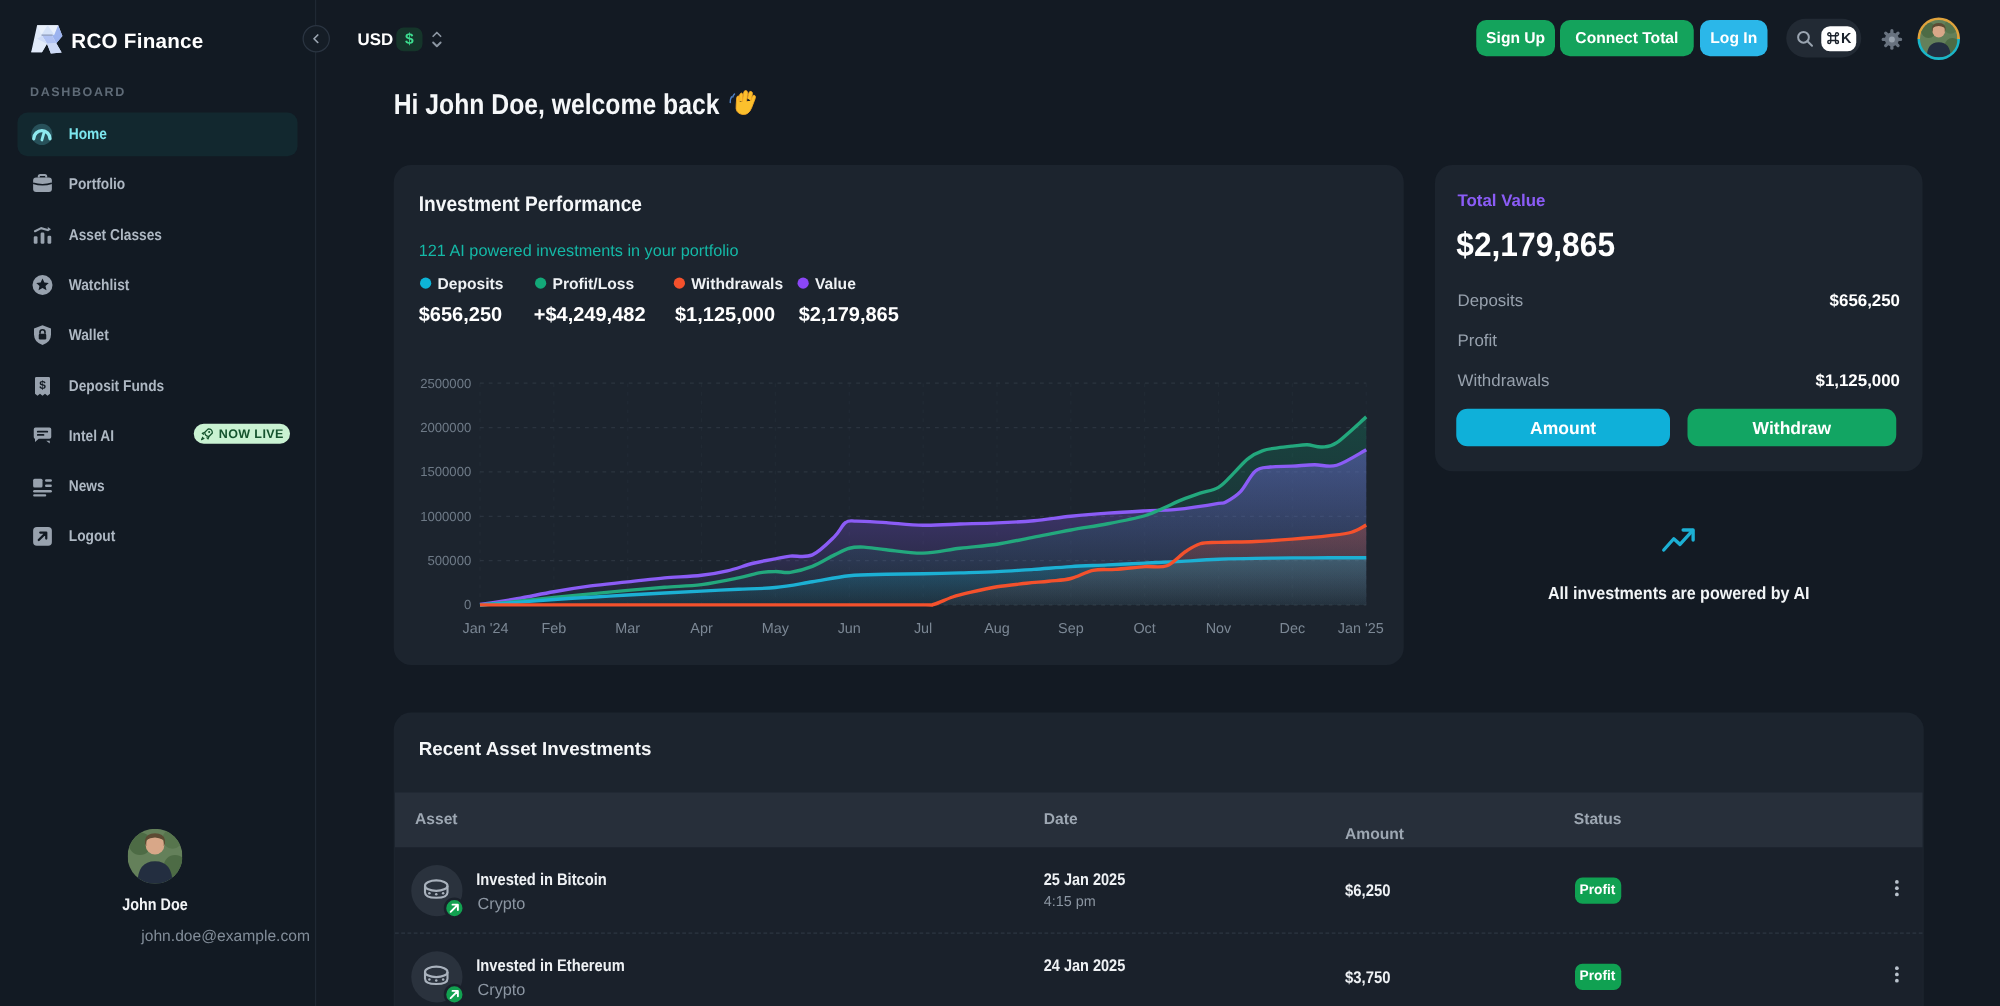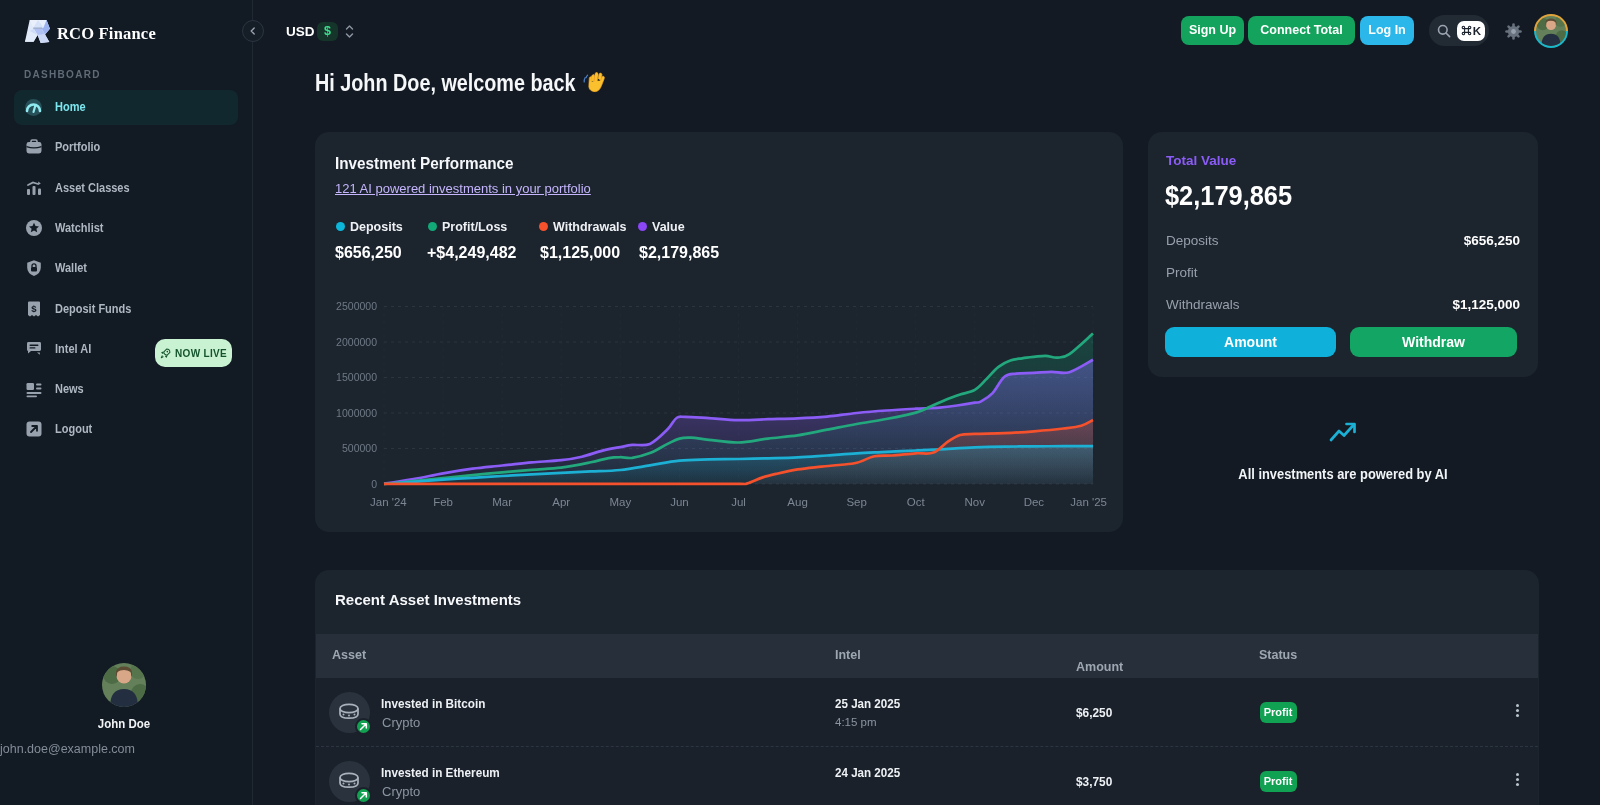--- a/index.html
+++ b/index.html
@@ -15,21 +15,21 @@
   <polygon points="12,1.2 31,1.2 34.8,11 29.3,17.4 34.1,25.8 24.4,26.8 20.9,17.9 16.4,25.6 6.7,25.6" fill="#dfe9f9"></polygon>
   <polygon points="12,1.2 31,1.2 27.5,9.8 16,9.8" fill="#e9f0fb"></polygon>
   <polygon points="21.5,1.2 27.5,9.8 16,9.8" fill="#d5e2f8"></polygon>
   <polygon points="31,1.2 34.8,11 29.3,17.4 25.5,10.5 27.5,9.8" fill="#9cb3ef"></polygon>
   <polygon points="25.5,10.8 29.3,17.4 20.9,17.9 16.5,10.8" fill="#b0c2f3"></polygon>
   <polygon points="20.9,17.9 29.3,17.4 34.1,25.8 24.4,26.8" fill="#ccd9f6"></polygon>
   <polygon points="16.5,10.8 20.9,17.9 16.4,25.6 6.7,25.6 12,13.5" fill="#e2ebfa"></polygon>
   <polygon points="16.5,10.8 20.9,17.9 12,13.5" fill="#cfdcf7"></polygon>
   <line x1="16" y1="10.2" x2="26" y2="10.2" stroke="#8796b8" stroke-width="1.1"></line>
 </svg>
-<div class="abs b" style="left:57px;top:24px;font-size:16.5px;color:#fff;letter-spacing:.2px;font-family:Liberation Serif, serif;">RCO Finance</div>
+<div class="abs b" style="left:57px;top:24px;font-size:16.5px;color:#fff;letter-spacing:.2px;">RCO Finance</div>
 <div class="abs b" style="left:24px;top:69px;font-size:10px;letter-spacing:1.3px;color:#5f6b77;">DASHBOARD</div>
 <div class="abs" style="left:14px;top:90px;width:224px;height:35px;background:#12282f;border-radius:8px;"></div>
     <div class="abs" style="left:25px;top:99px;width:17px;height:17px;border-radius:50%;background:#275059;display:flex;align-items:center;justify-content:center;">
       <svg width="17" height="17" viewBox="0 0 17 17">
         <path d="M2 12 A6.5 6.5 0 1 1 15 12" fill="none" stroke="#8fe9ef" stroke-width="2.6" stroke-linecap="round"></path>
         <path d="M8.5 13 L10.5 6" stroke="#8fe9ef" stroke-width="2.2" stroke-linecap="round"></path>
       </svg>
     </div>
     <div class="abs b" style="left:55px;top:100px;font-size:12.5px;color:#7ce6ee;transform:scaleX(.88);transform-origin:0 0;">Home</div>
     <div class="abs" style="left:25px;top:138px;width:18px;height:18px;"><svg width="18" height="18" viewBox="0 0 18 18">
@@ -62,21 +62,21 @@
         <text x="9" y="11.5" font-size="9.5" font-weight="bold" fill="#121a23" text-anchor="middle" font-family="Liberation Sans">$</text>
       </svg></div>
     <div class="abs" style="left:55px;top:302px;font-size:12.5px;font-weight:700;color:#aeb8c3;transform:scaleX(.88);transform-origin:0 0;">Deposit Funds</div>
     <div class="abs" style="left:25px;top:340px;width:18px;height:18px;"><svg width="18" height="18" viewBox="0 0 18 18">
         <path d="M2 3.4 Q2 2 3.4 2 H14.6 Q16 2 16 3.4 V9.6 Q16 11 14.6 11 H6 L3 13.5 L3 11 Q2 11 2 9.6 Z" fill="#98a2ae"></path>
         <path d="M12 12.5 L14.8 14.8 V12.5" fill="#98a2ae"></path>
         <rect x="4.5" y="4.6" width="9" height="1.4" rx=".7" fill="#121a23"></rect>
         <rect x="4.5" y="7.2" width="6" height="1.4" rx=".7" fill="#121a23"></rect>
       </svg></div>
     <div class="abs" style="left:55px;top:342px;font-size:12.5px;font-weight:700;color:#aeb8c3;transform:scaleX(.88);transform-origin:0 0;">Intel AI</div>
-    <div class="abs" style="left:155px;top:339px;width:77px;height:28px;background:#c9f2d2;border-radius:10px;display:flex;align-items:center;justify-content:center;gap:4px;">
+    <div class="abs" style="left:155px;top:339px;width:77px;height:16px;background:#c9f2d2;border-radius:10px;display:flex;align-items:center;justify-content:center;gap:4px;">
       <svg width="11" height="11" viewBox="0 0 12 12">
         <path d="M7.2 1.2 Q10.8 1.2 10.8 4.8 L7.8 7.8 Q4.2 7.8 4.2 4.2 Z M4.2 4.2 L2 5 L3.4 6.2 M7.8 7.8 L7 10 L5.8 8.6 M2.6 8.2 L1.4 10.6 L3.8 9.4" fill="none" stroke="#14532d" stroke-width="1.1" stroke-linejoin="round"></path>
         <circle cx="8" cy="4" r=".9" fill="#14532d"></circle>
       </svg>
       <span class="b" style="font-size:10px;color:#14532d;letter-spacing:.3px;">NOW LIVE</span>
     </div>
     <div class="abs" style="left:25px;top:380px;width:18px;height:18px;"><svg width="18" height="18" viewBox="0 0 18 18">
         <rect x="1.5" y="3" width="7.5" height="7" rx="1.2" fill="#98a2ae"></rect>
         <rect x="11" y="3.4" width="5.5" height="2" rx="1" fill="#98a2ae"></rect>
         <rect x="11" y="7.6" width="5.5" height="2" rx="1" fill="#98a2ae"></rect>
@@ -94,21 +94,21 @@
         <rect width="44" height="44" fill="#64805a"></rect>
         <circle cx="10" cy="12" r="9" fill="#4d6b45"></circle>
         <circle cx="36" cy="8" r="8" fill="#57754d"></circle>
         <circle cx="38" cy="30" r="9" fill="#4d6b45"></circle>
         <circle cx="22" cy="13" r="7.5" fill="#d8a788"></circle>
         <path d="M14 9 Q15 3.5 22 3.5 Q29 3.5 30 9 Q30.5 12 29 14 L29 9 Q25 7 22 7 Q18 7 15 9 L15 14 Q13.5 12 14 9 Z" fill="#5d4b33"></path>
         <path d="M8 44 Q8 26 22 26 Q36 26 36 44 Z" fill="#232e40"></path>
       </svg>
 </div>
 <div class="abs b" style="left:0;top:716px;width:248px;text-align:center;font-size:13.5px;color:#f2f4f6;transform:scaleX(.85);transform-origin:124px 0;">John Doe</div>
-<div class="abs" style="left:0;top:742px;width:248px;text-align:left;font-size:12.5px;color:#828d99;">john.doe@example.com</div>
+<div class="abs" style="left:0;top:742px;width:248px;text-align:right;font-size:12.5px;color:#828d99;">john.doe@example.com</div>
 <div class="abs" style="left:242px;top:20px;width:22px;height:22px;border-radius:50%;background:#151d26;border:1px solid #2b3542;z-index:5;display:flex;align-items:center;justify-content:center;">
   <svg width="8" height="8" viewBox="0 0 8 8">
         <path d="M5.2 1 L2.2 4 L5.2 7" fill="none" stroke="#9aa4b0" stroke-width="1.4" stroke-linecap="round" stroke-linejoin="round"></path>
       </svg>
 </div>
 
 <div class="abs b" style="left:286px;top:24px;font-size:13.5px;color:#fff;">USD</div>
 <div class="abs b" style="left:317px;top:22px;width:21px;height:19px;background:#15352a;border-radius:6px;text-align:center;line-height:19px;font-size:12.5px;color:#3ddc8f;">$</div>
 <svg class="abs" style="left:345px;top:23px;" width="9" height="17" viewBox="0 0 9 17">
       <path d="M1.5 6 L4.5 3 L7.5 6" fill="none" stroke="#8b95a1" stroke-width="1.4" stroke-linecap="round" stroke-linejoin="round"></path>
@@ -154,21 +154,21 @@
 <svg class="abs" style="left:582px;top:70px;" width="26" height="26" viewBox="0 0 26 26">
       <path d="M3.2 7.5 Q2 9.5 2.2 12" fill="none" stroke="#4d7fc4" stroke-width="1.2" stroke-linecap="round"></path>
       <path d="M5.6 5.2 Q4.6 6.2 4.2 7.6" fill="none" stroke="#4d7fc4" stroke-width="1.2" stroke-linecap="round"></path>
       <g transform="rotate(18 13 13)">
         <path d="M8 12 Q7 6 8.6 5.4 Q10 5 10.6 8 L11.5 12 M11.5 12 L10.2 4.4 Q10 2.6 11.6 2.4 Q13 2.3 13.5 4.6 L14.6 11 M14.6 8 L14.2 3.4 Q14.2 1.6 15.8 1.8 Q17.2 2 17.3 4.2 L17.6 9 M17.6 9 L17.8 5.2 Q18 3.6 19.4 4 Q20.6 4.4 20.4 6.6 L20 14 Q19.6 21 14 21.6 Q8.6 22 7.6 16 L6.2 10.4 Q5.8 8.6 7.2 8.4 Q8.4 8.4 8.8 10.2 L9.4 12.6" fill="#fbc02d" stroke="#f9a825" stroke-width=".6"></path>
       </g>
     </svg>
 
 <div class="card" style="left:315px;top:132px;width:808px;height:400px;"></div>
 <div class="abs b" style="left:335px;top:154px;font-size:17px;color:#f5f7f9;transform:scaleX(.9);transform-origin:0 0;">Investment Performance</div>
-<div class="abs" style="left:335px;top:181px;font-size:13px;color:#c4b5fd;text-decoration:underline;">121 AI powered investments in your portfolio</div>
+<div class="abs" style="left:335px;top:193px;font-size:13px;color:#14b8a6;">121 AI powered investments in your portfolio</div>
 <div class="abs" style="left:336px;top:222px;width:9px;height:9px;border-radius:50%;background:#0db5d8;"></div>
 <div class="abs b" style="left:350px;top:220px;font-size:12.5px;color:#eef1f4;">Deposits</div>
 <div class="abs" style="left:428px;top:222px;width:9px;height:9px;border-radius:50%;background:#13a878;"></div>
 <div class="abs b" style="left:442px;top:220px;font-size:12.5px;color:#eef1f4;">Profit/Loss</div>
 <div class="abs" style="left:539px;top:222px;width:9px;height:9px;border-radius:50%;background:#f4512c;"></div>
 <div class="abs b" style="left:553px;top:220px;font-size:12.5px;color:#eef1f4;">Withdrawals</div>
 <div class="abs" style="left:638px;top:222px;width:9px;height:9px;border-radius:50%;background:#8b46f6;"></div>
 <div class="abs b" style="left:652px;top:220px;font-size:12.5px;color:#eef1f4;">Value</div>
 <div class="abs b" style="left:335px;top:244px;font-size:16px;color:#fff;">$656,250</div>
 <div class="abs b" style="left:427px;top:244px;font-size:16px;color:#fff;">+$4,249,482</div>
@@ -258,21 +258,21 @@
 <svg class="abs" style="left:1329px;top:420px;" width="28" height="24" viewBox="0 0 28 24">
       <path d="M2 20 L10 11 L15 15.5 L25 4.5" fill="none" stroke="#1cb0d4" stroke-width="2.7" stroke-linecap="round" stroke-linejoin="round"></path>
       <path d="M17.5 4 H25.5 V12" fill="none" stroke="#1cb0d4" stroke-width="2.7" stroke-linecap="round" stroke-linejoin="round"></path>
     </svg>
 <div class="abs b" style="left:1143px;top:466px;width:400px;text-align:center;font-size:14px;color:#f2f5f7;transform:scaleX(.92);transform-origin:200px 0;">All investments are powered by AI</div>
 
 <div class="card" style="left:315px;top:570px;width:1224px;height:235px;border-radius:14px 14px 0 0;"></div>
 <div class="abs b" style="left:335px;top:591px;font-size:15px;color:#f5f7f9;">Recent Asset Investments</div>
 <div class="abs" style="left:316px;top:634px;width:1222px;height:44px;background:#272f3a;"></div>
 <div class="abs b" style="left:332px;top:648px;font-size:12.5px;color:#9da7b2;">Asset</div>
-<div class="abs b" style="left:835px;top:648px;font-size:12.5px;color:#9da7b2;">Intel</div>
+<div class="abs b" style="left:835px;top:648px;font-size:12.5px;color:#9da7b2;">Date</div>
 <div class="abs b" style="left:1076px;top:648px;font-size:12.5px;color:#9da7b2;margin-top:12px;">Amount</div>
 <div class="abs b" style="left:1259px;top:648px;font-size:12.5px;color:#9da7b2;">Status</div>
 <div class="abs" style="left:316px;top:678px;width:1222px;height:127px;background:#1a212b;"></div>
 <div class="abs" style="left:328.5px;top:691.5px;width:41px;height:41px;border-radius:50%;background:#2a323d;display:flex;align-items:center;justify-content:center;">
       <svg width="26" height="26" viewBox="0 0 26 26">
         <ellipse cx="13" cy="9.5" rx="9" ry="4.2" fill="none" stroke="#a9b2bd" stroke-width="1.7"></ellipse>
         <path d="M4 9.5 V15 Q4 19.2 13 19.2 Q22 19.2 22 15 V9.5" fill="none" stroke="#a9b2bd" stroke-width="1.7"></path>
         <circle cx="7.5" cy="15.6" r="1" fill="#a9b2bd"></circle>
         <circle cx="13" cy="16.4" r="1" fill="#a9b2bd"></circle>
         <circle cx="18.5" cy="15.6" r="1" fill="#a9b2bd"></circle>

